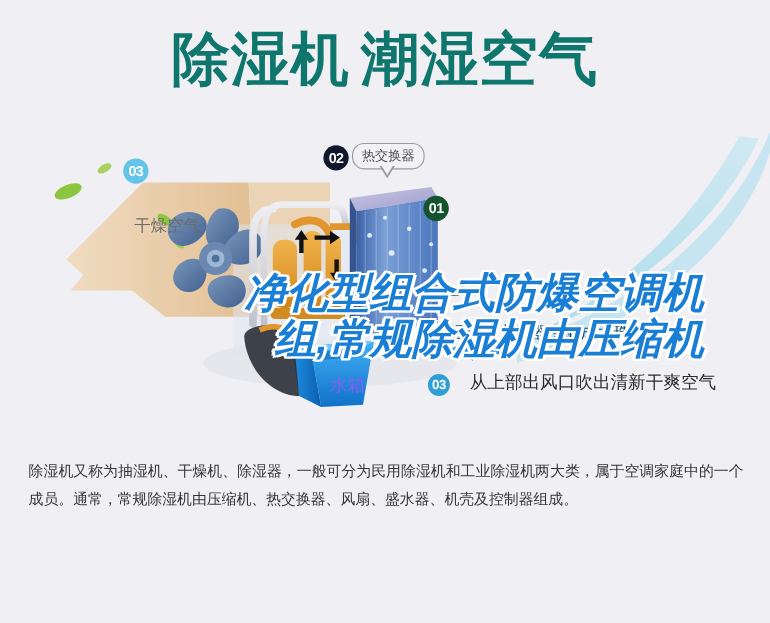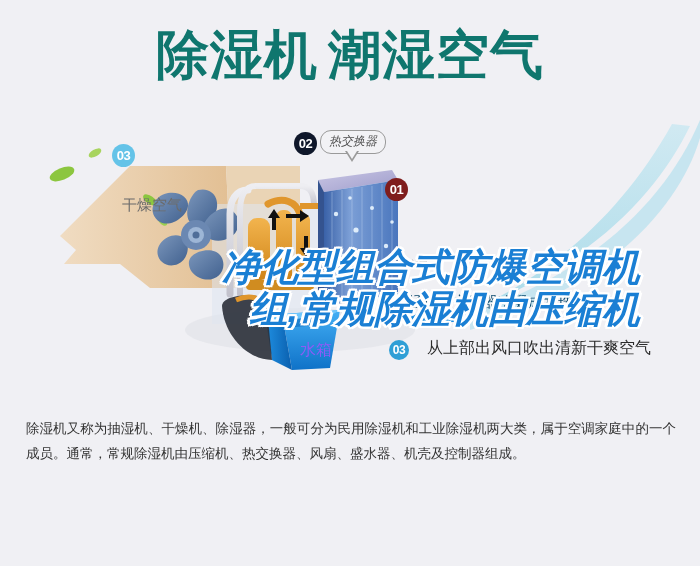--- a/index.html
+++ b/index.html
@@ -56,21 +56,21 @@
     border-radius: 50%;
     color: #ffffff;
     font-size: 13px;
     font-weight: bold;
     line-height: 23px;
     text-align: center;
     letter-spacing: -0.5px;
   }
   .badge-03a { left: 112px; top: 26px; background: #64c3e8; }
   .badge-02  { left: 294px; top: 14px; background: #0f172a; }
-  .badge-01  { left: 385px; top: 60px; background: #7f1d1d; }
+  .badge-01  { left: 385px; top: 60px; background: #14532d; }
   .badge-03b { left: 389px; top: 222px; background: #2f9fd6;
                width: 20px; height: 20px; line-height: 20px; font-size: 12px; }
 
   .lbl {
     position: absolute;
     color: #4a4a4a;
     font-size: 15px;
     white-space: nowrap;
   }
   .lbl-dry    { left: 122px; top: 78px; color: #6b6b6b; font-size: 15px; }
@@ -82,21 +82,20 @@
   .bubble {
     position: absolute;
     left: 320px; top: 12px;
     padding: 2px 8px 3px 8px;
     border: 1.4px solid #9a9a9a;
     border-radius: 11px;
     background: #f2f2f5;
     color: #4d4d4d;
     font-size: 12px;
     white-space: nowrap;
-    font-style: italic;
   }
   .bubble-tail {
     position: absolute;
     left: 345px; top: 33px;
     width: 0; height: 0;
     border-left: 7px solid transparent;
     border-right: 7px solid transparent;
     border-top: 11px solid #9a9a9a;
   }
   .bubble-tail::after {

